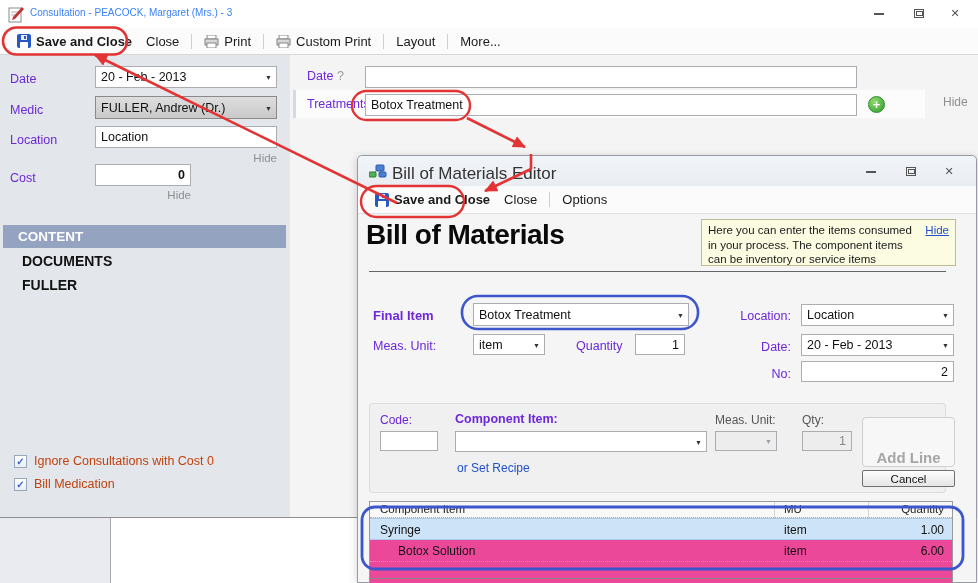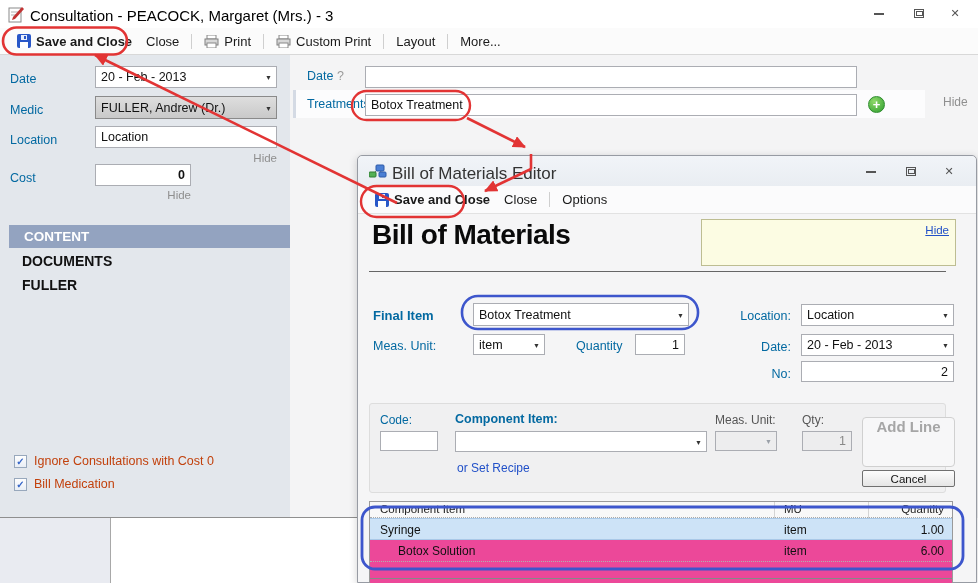--- a/index.html
+++ b/index.html
@@ -1,44 +1,44 @@
 <!DOCTYPE html>
 <html><head>
 <meta charset="utf-8">
 <style>
   *{margin:0;padding:0;box-sizing:border-box;}
   body{font-family:"Liberation Sans",sans-serif;background:#777;}
   #screen{position:relative;width:978px;height:583px;background:#ffffff;overflow:hidden;font-family:"Liberation Sans",sans-serif;}
 
-  .lbl{position:absolute;font-size:12.5px;color:#0369a1;white-space:nowrap;}
+  .lbl{position:absolute;font-size:12.5px;color:#6d28d9;white-space:nowrap;}
   .inp{position:absolute;background:#fff;border:1px solid #abadb3;font-size:12.5px;color:#111;display:flex;align-items:center;padding:0 5px;white-space:nowrap;overflow:hidden;}
   .inp.r{justify-content:flex-end;}
   .dd{position:absolute;background:#fff;border:1px solid #abadb3;font-size:12.5px;color:#111;display:flex;align-items:center;padding:0 18px 0 5px;white-space:nowrap;overflow:hidden;}
   .dda{position:absolute;right:4px;top:50%;transform:translateY(-50%);font-size:7px;color:#333;}
   .hide-gray{position:absolute;font-size:11.5px;color:#8f8f8f;}
   .bluelink{color:#2150c8;font-size:12px;}
 
   
   .m-titlebar{position:absolute;left:0;top:0;width:978px;height:28px;background:#fff;}
-  .m-title{position:absolute;left:30px;top:7px;font-size:15px;color:#000000;white-space:nowrap;}
+  .m-title{position:absolute;left:30px;top:7px;font-size:10px;color:#3b82f6;white-space:nowrap;}
   .winbtn{position:absolute;top:5px;width:26px;height:17px;display:flex;align-items:center;justify-content:center;color:#555;font-size:11px;cursor:default;}
   .minbar{width:10px;height:2px;background:#555;}
   .restorebox{width:10px;height:9px;border:1px solid #555;position:relative;}
   .restorebox:after{content:"";position:absolute;left:1px;top:1px;width:5px;height:3px;border:1px solid #555;}
 
   
   .m-toolbar{position:absolute;left:0;top:28px;width:978px;height:27px;background:#fbfbfb;border-bottom:1px solid #d8d8d8;display:flex;align-items:center;padding-left:10px;}
   .tbtn{display:flex;align-items:center;gap:5px;font-size:13px;color:#1a1a1a;padding:0 7px;white-space:nowrap;}
   .tbtn.bold{font-weight:bold;}
   .vsep{width:1px;height:15px;background:#cfcfcf;margin:0 5px;}
 
   
   .l-panel{position:absolute;left:0;top:55px;width:290px;height:462px;background:#e3e7ec;}
   .nav-item{position:absolute;left:22px;font-size:14px;font-weight:bold;color:#111;white-space:nowrap;}
-  .nav-sel{position:absolute;left:9px;width:283px;height:23px;background:#93a3c0;color:#fff;font-size:13.5px;font-weight:bold;display:flex;align-items:center;padding-left:15px;}
+  .nav-sel{position:absolute;left:3px;width:283px;height:23px;background:#93a3c0;color:#fff;font-size:13.5px;font-weight:bold;display:flex;align-items:center;padding-left:15px;}
   .cbrow{position:absolute;left:14px;display:flex;align-items:center;gap:7px;}
   .cb{width:13px;height:13px;border:1px solid #98a8bc;background:linear-gradient(#fefefe,#e9eef5);display:flex;align-items:center;justify-content:center;font-size:10px;font-weight:bold;color:#3565c8;}
   .cblabel{font-size:12.5px;color:#c2410c;white-space:nowrap;}
   .scrollthumb{position:absolute;left:291px;top:93px;width:4px;height:26px;background:#ccd0d8;border-radius:2px;}
 
   
   .m-content{position:absolute;left:290px;top:55px;width:688px;height:463px;background:#f4f4f5;}
   .treat-band{position:absolute;left:3px;top:35px;width:632px;height:28px;background:#fcfcfd;border-left:3px solid #d4dae4;}
   .plusbtn{position:absolute;width:17px;height:17px;border-radius:50%;background:radial-gradient(circle at 35% 30%,#8fd96a,#2f9e2f);border:1px solid #2d8c2d;color:#fff;font-size:13px;font-weight:bold;display:flex;align-items:center;justify-content:center;line-height:1;}
 
@@ -46,27 +46,27 @@
   .bl-hline{position:absolute;left:0;top:517px;width:357px;height:1px;background:#8f8f8f;}
   .bl-left{position:absolute;left:0;top:518px;width:110px;height:65px;background:#e9ebf1;}
   .bl-vline{position:absolute;left:110px;top:518px;width:1px;height:65px;background:#a8a8a8;}
   .bl-white{position:absolute;left:111px;top:518px;width:246px;height:65px;background:#fff;}
 
   
   .dialog{position:absolute;left:357px;top:155px;width:620px;height:428px;background:#f5f5f6;border:1px solid #979ba3;border-radius:5px 5px 0 0;box-shadow:0 2px 8px rgba(0,0,0,0.18);}
   .d-titlebar{position:absolute;left:0;top:0;width:100%;height:30px;background:linear-gradient(#f1f4f8,#e9edf2);border-radius:5px 5px 0 0;}
   .d-title{position:absolute;left:34px;top:8px;font-size:17px;color:#333;white-space:nowrap;}
   .d-toolbar{position:absolute;left:0;top:30px;width:100%;height:28px;background:#fbfbfc;border-bottom:1px solid #e2e2e2;display:flex;align-items:center;padding-left:10px;}
-  .d-heading{position:absolute;left:14px;top:63px;font-size:28px;font-weight:bold;color:#0a0a0a;letter-spacing:-0.5px;white-space:nowrap;}
+  .d-heading{position:absolute;left:8px;top:63px;font-size:28px;font-weight:bold;color:#0a0a0a;letter-spacing:-0.5px;white-space:nowrap;}
   .helpbox{position:absolute;left:343px;top:63px;width:255px;height:47px;background:#fcfce3;border:1px solid #bdbd92;padding:3px 40px 3px 6px;font-size:11.5px;line-height:1.28;color:#1a1a1a;}
   .helpbox .hidelink{position:absolute;right:6px;top:3px;text-decoration:underline;font-size:11.5px;}
   .d-hr{position:absolute;left:11px;top:115px;width:577px;height:1px;background:#666;}
   .addpanel{position:absolute;left:11px;top:247px;width:577px;height:90px;background:#f0f0f1;border:1px solid #ddd;border-radius:3px;}
   .dis{background:#ededee !important;color:#888 !important;}
-  .addline{position:absolute;left:492px;top:13px;width:93px;height:50px;background:#f7f7f8;border:1px solid #d0d0d0;border-radius:4px;color:#a6a6a6;font-size:15px;font-weight:bold;display:flex;align-items:flex-start;justify-content:center;}
+  .addline{position:absolute;left:492px;top:13px;width:93px;height:50px;background:#f7f7f8;border:1px solid #d0d0d0;border-radius:4px;color:#a6a6a6;font-size:15px;font-weight:bold;display:flex;align-items:flex-end;justify-content:center;}
   .cancel{position:absolute;left:492px;top:66px;width:93px;height:17px;background:linear-gradient(#fdfdfd,#e5e5e5);border:1px solid #707070;border-radius:2px;font-size:11.5px;color:#111;display:flex;align-items:center;justify-content:center;}
 
   
   .bomtable{position:absolute;left:11px;top:345px;width:584px;height:83px;background:#ec4899;border:1px solid #9a9a9a;}
   .th-row{position:absolute;left:0;top:0;width:100%;height:16px;border-bottom:1px dotted #aaa;background:#f8f8f8;}
   .th{position:absolute;top:1px;font-size:11.5px;color:#222;white-space:nowrap;}
   .colsep{position:absolute;top:0;width:1px;height:16px;background:#d4d4d4;}
   .trow{position:absolute;left:0;width:100%;height:22px;}
   .trow.sel{background:#cde3f7;border-top:1px solid #a9c8e7;border-bottom:1px solid #a9c8e7;}
   .trow .cell{position:absolute;top:4px;font-size:12px;color:#111;white-space:nowrap;}
@@ -240,20 +240,21 @@
         </div>
       <span class="vsep"></span>
       <div class="tbtn">
           <span>Options</span>
         </div>
     </div>
 
     <div class="d-heading">Bill of Materials</div>
 
     <div class="helpbox">
+      <span>Here you can enter the items consumed in your process. The component items can be inventory or service items</span>
       <a class="bluelink hidelink">Hide</a>
     </div>
 
     <div class="d-hr"></div>
 
     <span class="lbl" style="left:15px;top:152px;font-weight:bold;font-size:13px;">Final Item</span>
     <div class="dd" style="left:115px;top:147px;width:216px;height:23px;">
       <span>Botox Treatment</span>
       <span class="dda">▼</span>
     </div>

